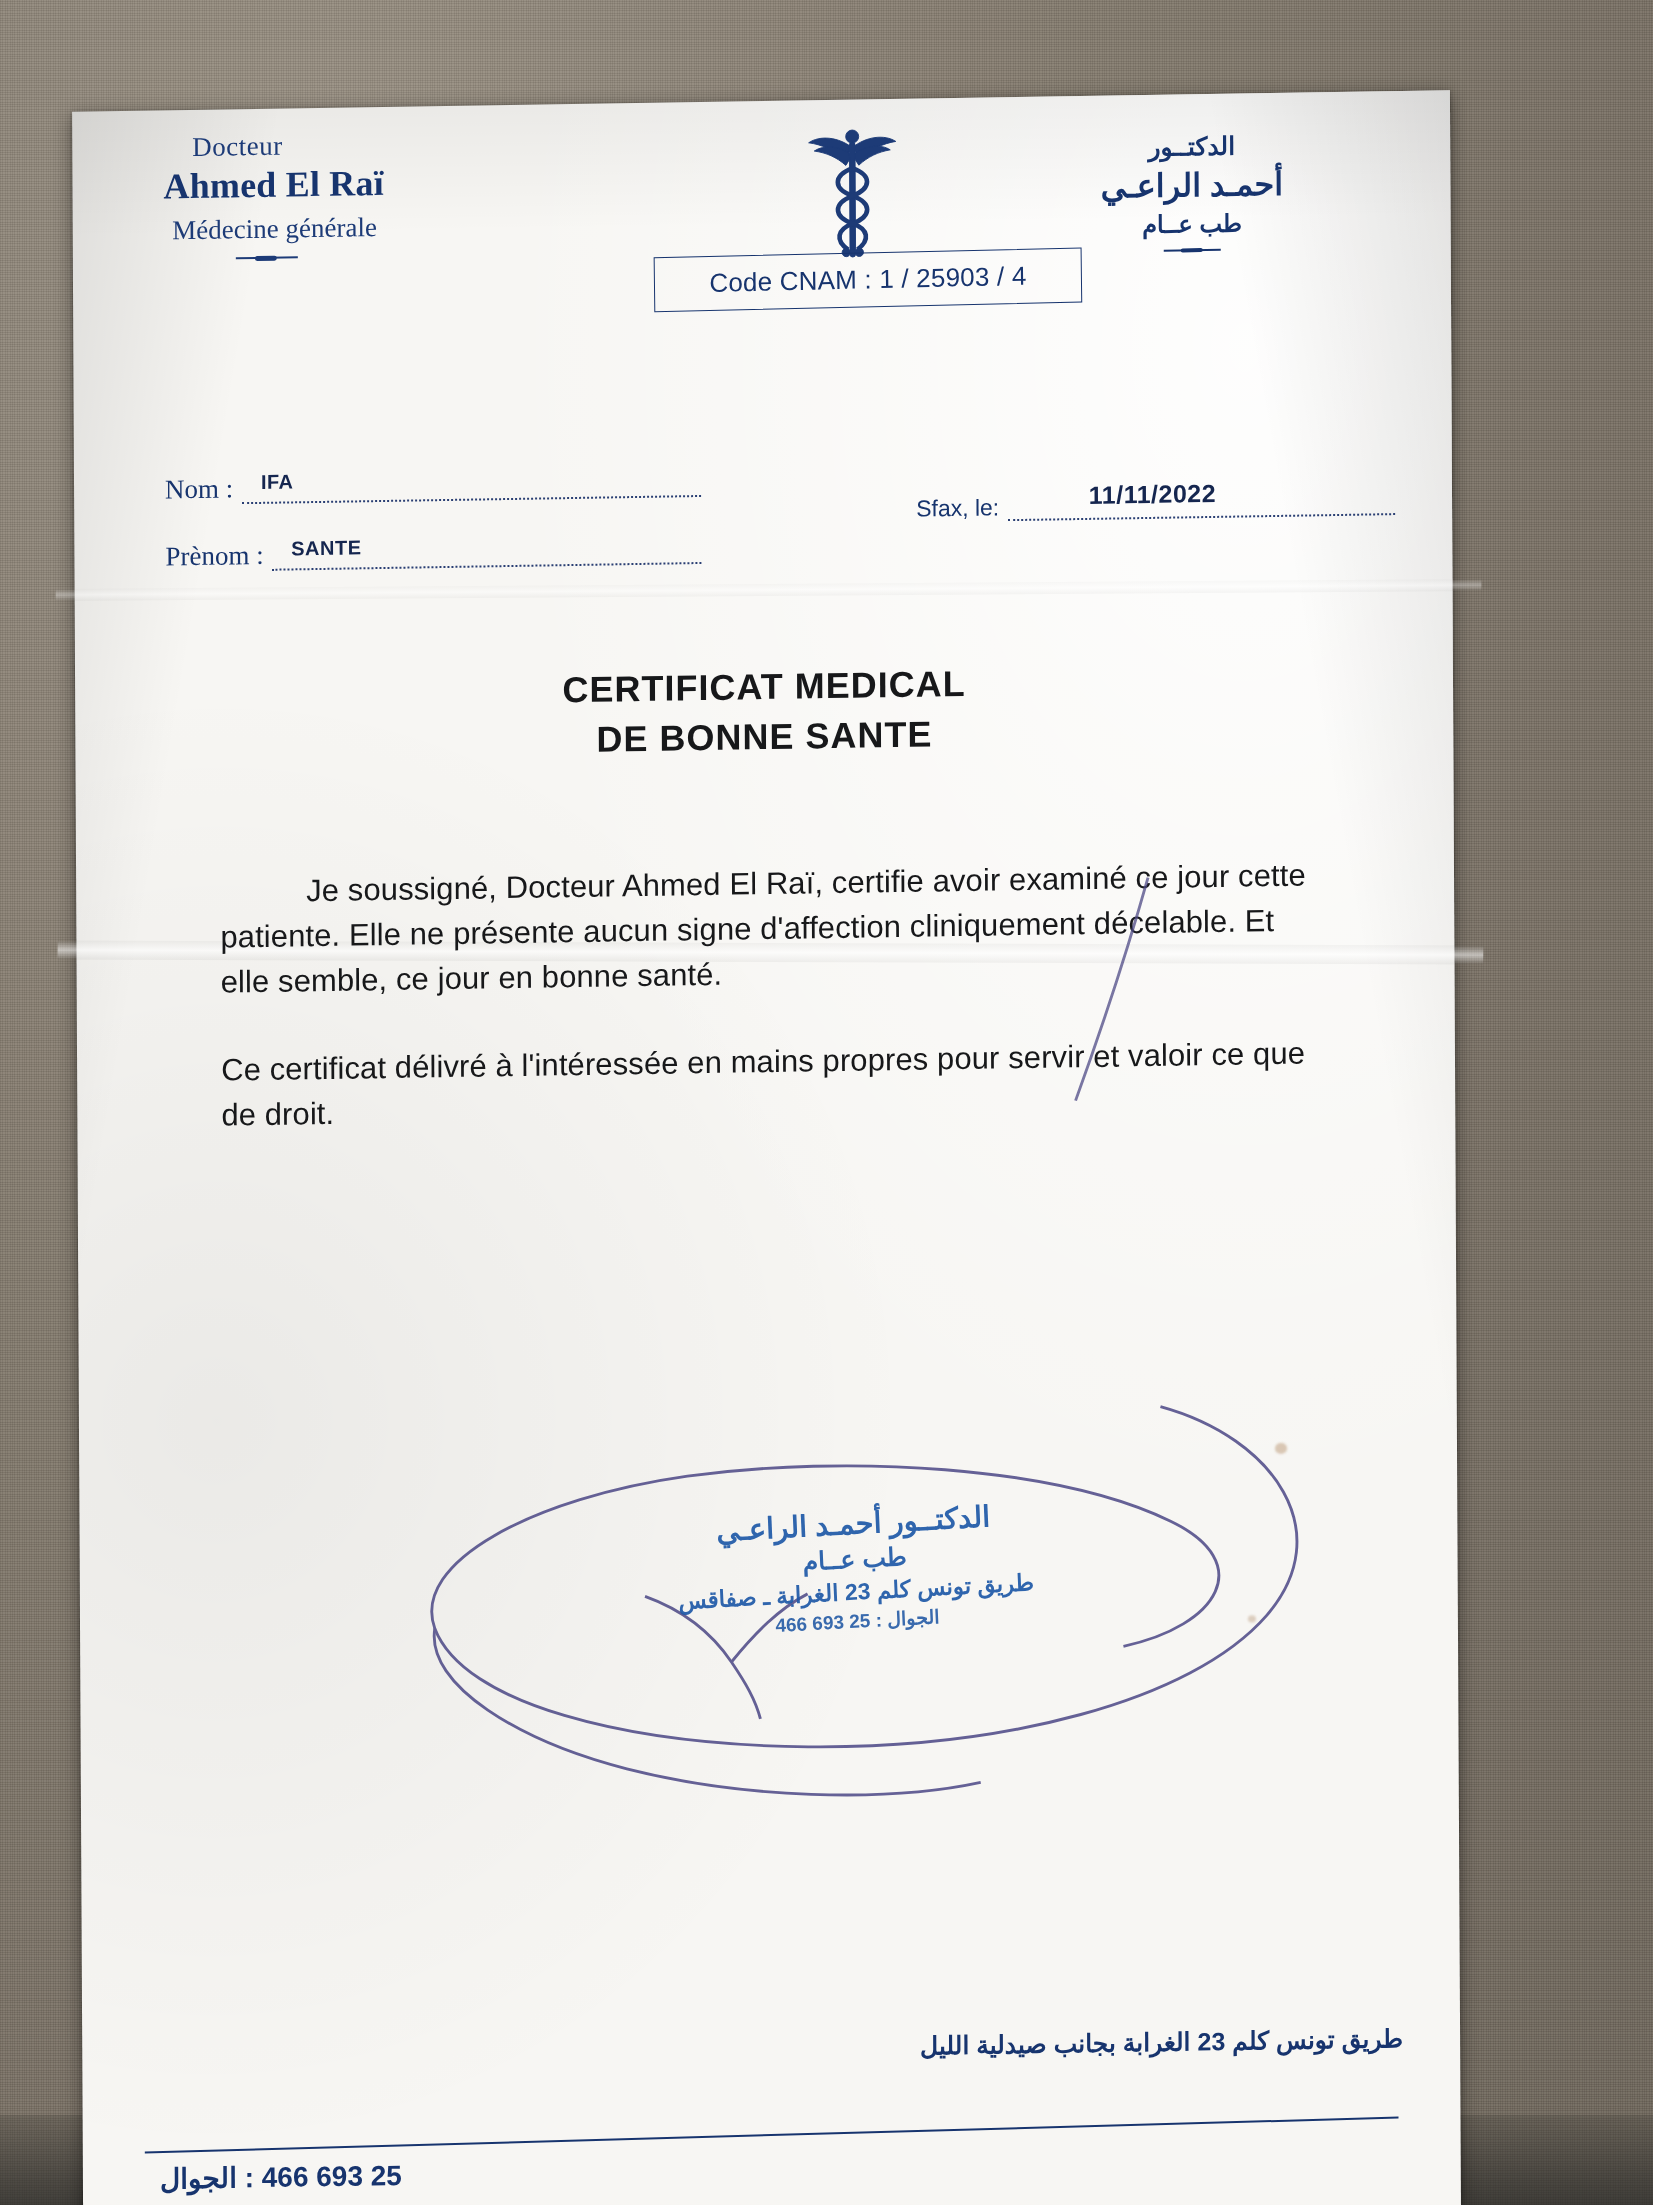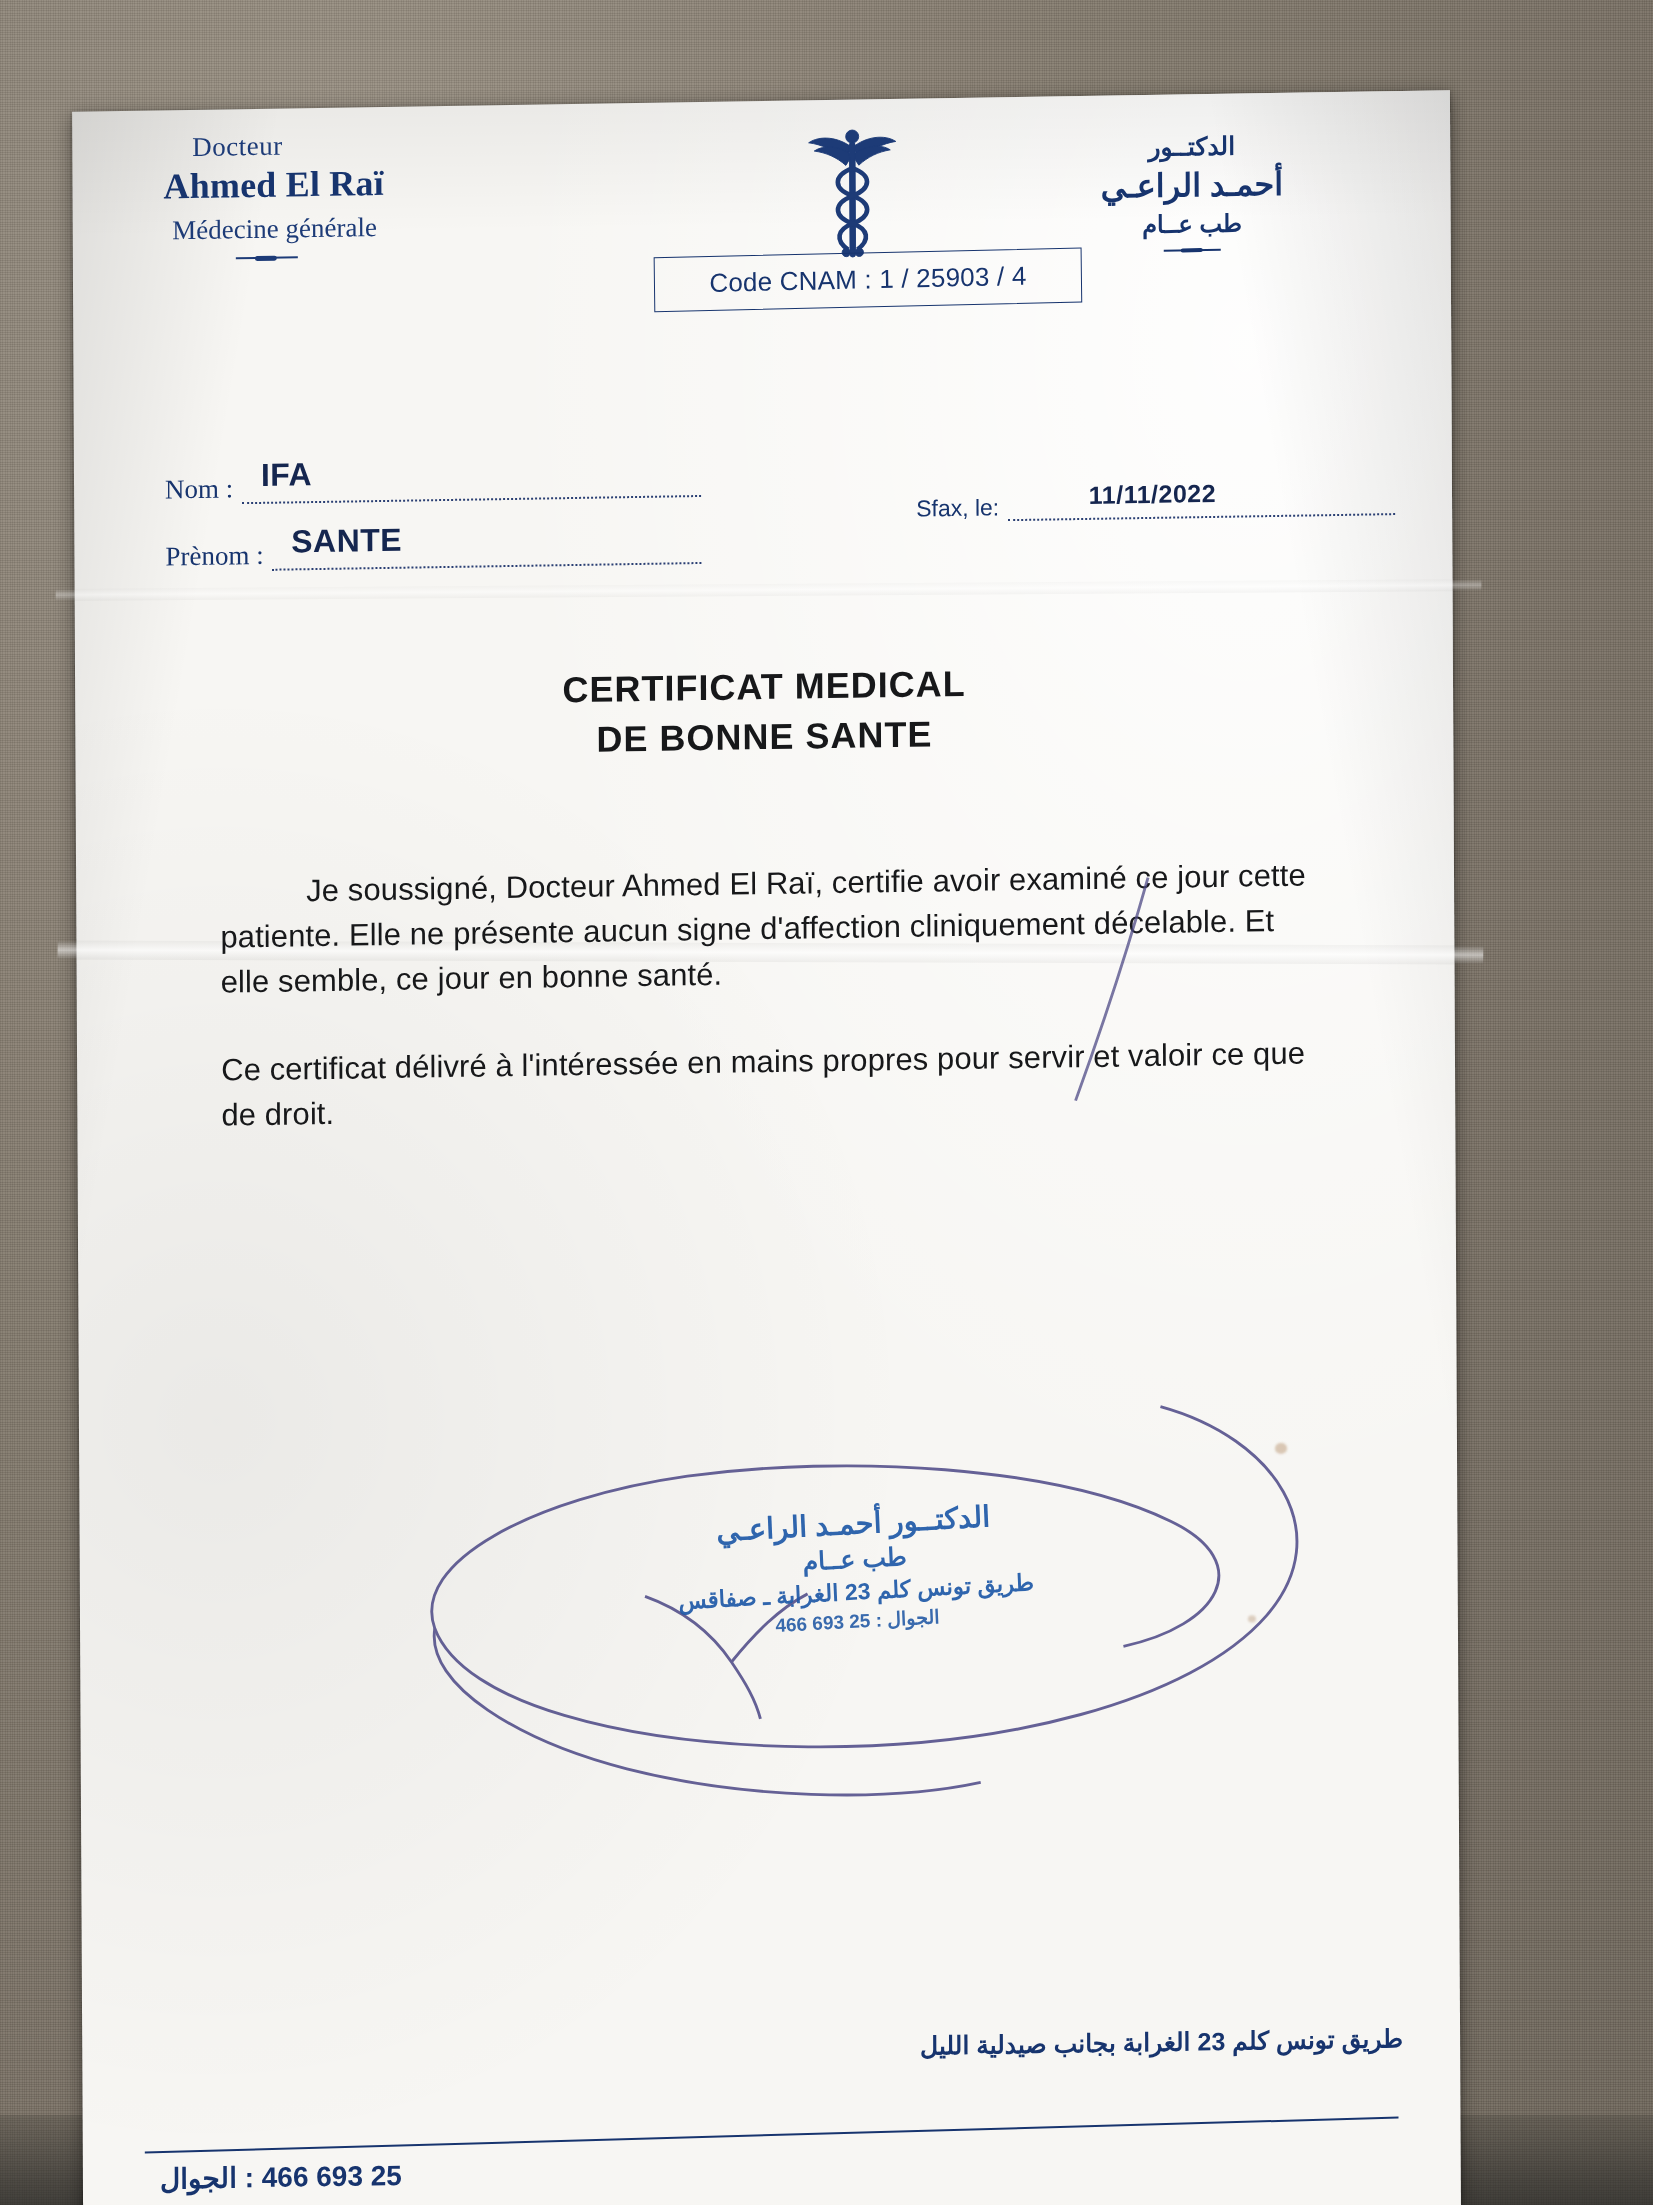--- a/index.html
+++ b/index.html
@@ -249,21 +249,21 @@
     margin-left: 8.6px;
     height: 4.8px;
     position: relative;
   }
   .field .val {
     position: absolute;
     left: 19px;
     bottom: 7.7px;
     font-family: "Liberation Sans", sans-serif;
     font-weight: bold;
-    font-size: 32px;
+    font-size: 20px;
     color: #15264f;
     letter-spacing: 0.5px;
     white-space: nowrap;
   }
 
   #field-nom  { left: 91px; top: 364px; width: 536px; }
   #field-prenom { left: 91px; top: 431px; width: 536px; }
   #field-date {
     left: 842px; top: 397px; width: 479px;
   }

